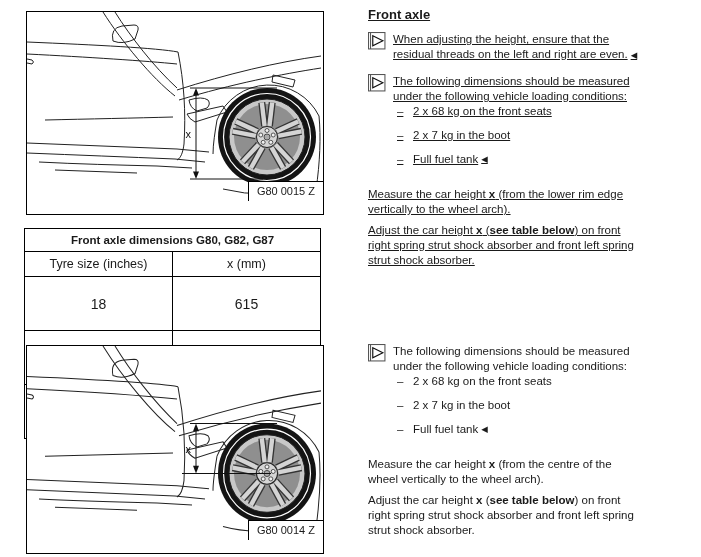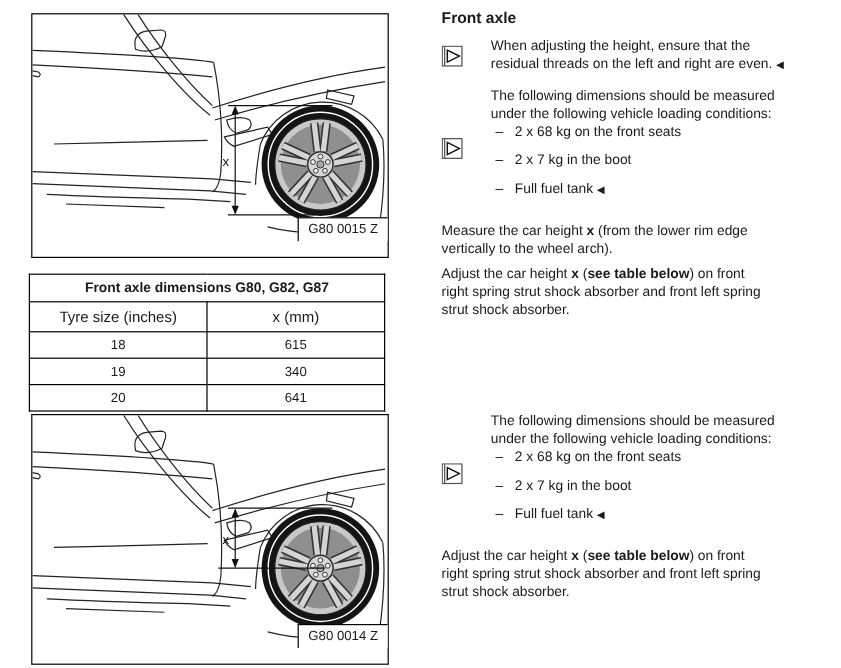--- a/index.html
+++ b/index.html
@@ -16,27 +16,27 @@
     position:absolute;right:0;bottom:13px;background:#fff;
     border-top:1px solid #000;border-left:1px solid #000;
     padding:3px 8px 4px 8px;font-size:11px;white-space:nowrap;
   }
   
   .dim-table-wrap{position:absolute;left:24px;top:228px;width:359px;}
   table.dim{border-collapse:collapse;width:297px;table-layout:fixed;}
   table.dim th, table.dim td{border:1px solid #000;text-align:center;vertical-align:middle;}
   table.dim .t-title{font-weight:bold;font-size:11.5px;height:20px;padding:1px 0;}
   table.dim .t-colhead{font-weight:400;font-size:12.5px;height:22px;padding:1px 0;}
-  table.dim td{font-size:11px;height:19px;padding:1px 0;}
+  table.dim td{font-size:14px;height:19px;padding:17px 0;}
   
   .rcol{position:absolute;left:368px;width:302px;font-size:11.5px;line-height:15px;}
-  #rcol-block1{top:7px;}
+  #rcol-block1{top:7px;text-decoration:underline;}
   #rcol-block2{top:344px;}
   .rcol h2{font-size:13px;line-height:16px;margin:0 0 9px 0;font-weight:bold;}
-  .note{display:flex;align-items:center;margin:0 0 11px 0;gap:16px;}
+  .note{display:flex;align-items:flex-start;margin:0 0 11px 0;}
   .note .note-icon{flex:0 0 18px;margin-right:7px;margin-top:0px;}
   .note-content{flex:1;}
   .pre-line{white-space:pre-line;}
   .list{margin-top:0;}
   .list-item{display:flex;margin:0 0 9px 0;}
   .list-item:first-child{margin-top:0;}
   .list-item .dash{flex:0 0 16px;padding-left:4px;}
   .marker{font-size:8.5px;margin-left:3px;}
   .rcol p{margin:0 0 6px 0;}
   .rcol p.last{margin-bottom:0;}
@@ -260,19 +260,21 @@
           </div>
           <div class="list-item">
             <span class="dash">–</span>
             <span>Full fuel tank</span>
             <span class="marker">◀</span>
           </div>
         </div>
       </div>
     </div>
 
+    <p class="pre-line"><span>Measure the car height </span><b>x</b><span> (from the centre of the
+wheel vertically to the wheel arch).</span></p>
 
     <p class="pre-line last"><span>Adjust the car height </span><b>x</b><span> (</span><b>see table below</b><span>) on front
 right spring strut shock absorber and front left spring
 strut shock absorber.</span></p>
   </div>
 
 </div>
 
 </body></html>

